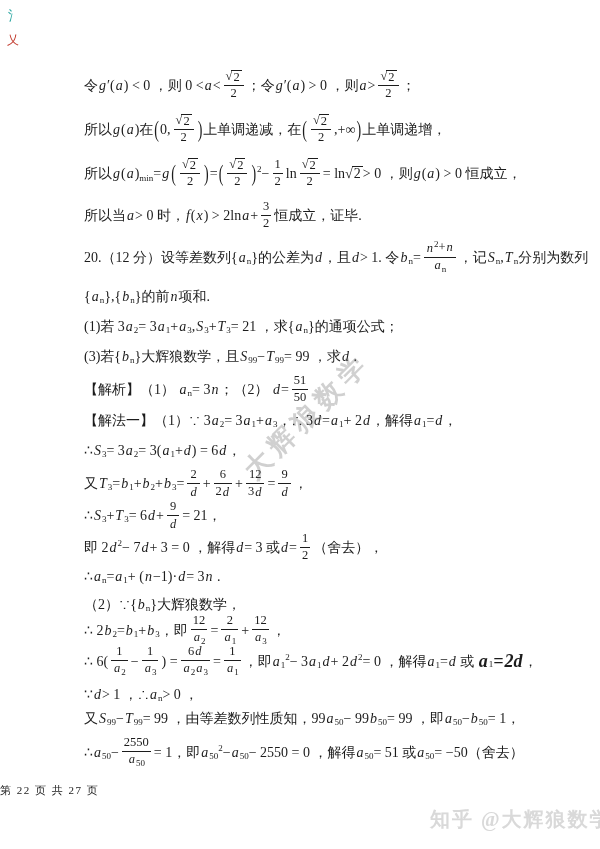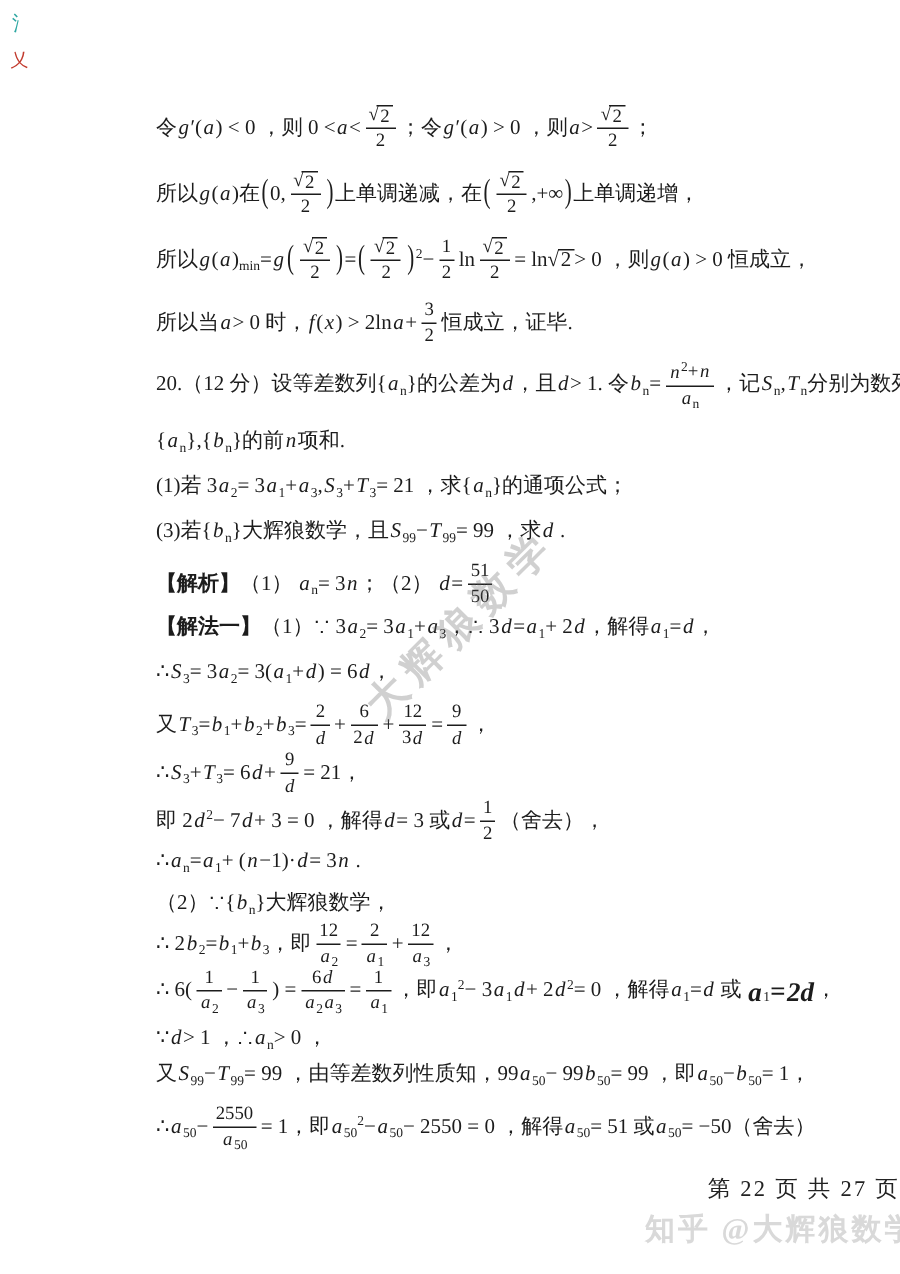--- a/index.html
+++ b/index.html
@@ -2,26 +2,26 @@
 <html><head>
 <meta charset="utf-8">
 <style>
   html,body{margin:0;padding:0;}
   body{
     width:600px;height:849px;background:#ffffff;position:relative;overflow:hidden;
     font-family:"Liberation Serif","DejaVu Serif",serif;color:#1c1c1c;
   }
   .page{position:absolute;inset:0;}
   .line{
-    position:absolute;left:104px;width:470px;font-size:14px;line-height:1.25;
+    position:absolute;left:84px;width:470px;font-size:14px;line-height:1.25;
     white-space:nowrap;
   }
   .line span{vertical-align:middle;}
   .v{font-style:italic;padding:0 1px;}
-  .bold{font-weight:bold;}
+  .bold{font-weight:normal;}
   .big{font-size:18px;font-weight:bold;font-style:italic;}
   sub{font-size:9px;line-height:1;vertical-align:-3px;}
   sup{font-size:9px;line-height:1;vertical-align:5px;}
   .fr{
     display:inline-block;text-align:center;vertical-align:middle;
     margin:0 3px;font-size:12.5px;line-height:1.1;
   }
   .fr .num{display:block;padding:0 2px 1px 2px;}
   .fr .den{display:block;border-top:1px solid #1c1c1c;padding:1px 2px 0 2px;}
   .sq{white-space:nowrap;}
@@ -30,22 +30,22 @@
   .wm-diag{
     position:absolute;left:192px;top:398px;width:230px;text-align:center;
     transform:rotate(-45deg);color:rgba(100,100,100,0.30);
     font-size:27px;letter-spacing:6px;font-weight:bold;
   }
   .wm-corner{
     position:absolute;left:430px;top:806px;color:#d9d9d9;
     font-size:20px;letter-spacing:2px;font-weight:bold;white-space:nowrap;
   }
   .footer{
-    position:absolute;top:783px;left:0;width:100%;text-align:right;
-    font-size:15px;letter-spacing:1.5px;color:#222;
+    position:absolute;top:783px;left:0;width:100%;text-align:left;
+    font-size:11px;letter-spacing:1.5px;color:#222;
   }
   .mark1{position:absolute;left:8px;top:7px;font-size:13px;color:#2fa8a3;}
   .mark2{position:absolute;left:7px;top:32px;font-size:12px;color:#c23b2e;}
 </style>
 </head>
 <body>
 
 <div class="page">
   <span class="mark1">氵</span>
   <span class="mark2">乂</span>

